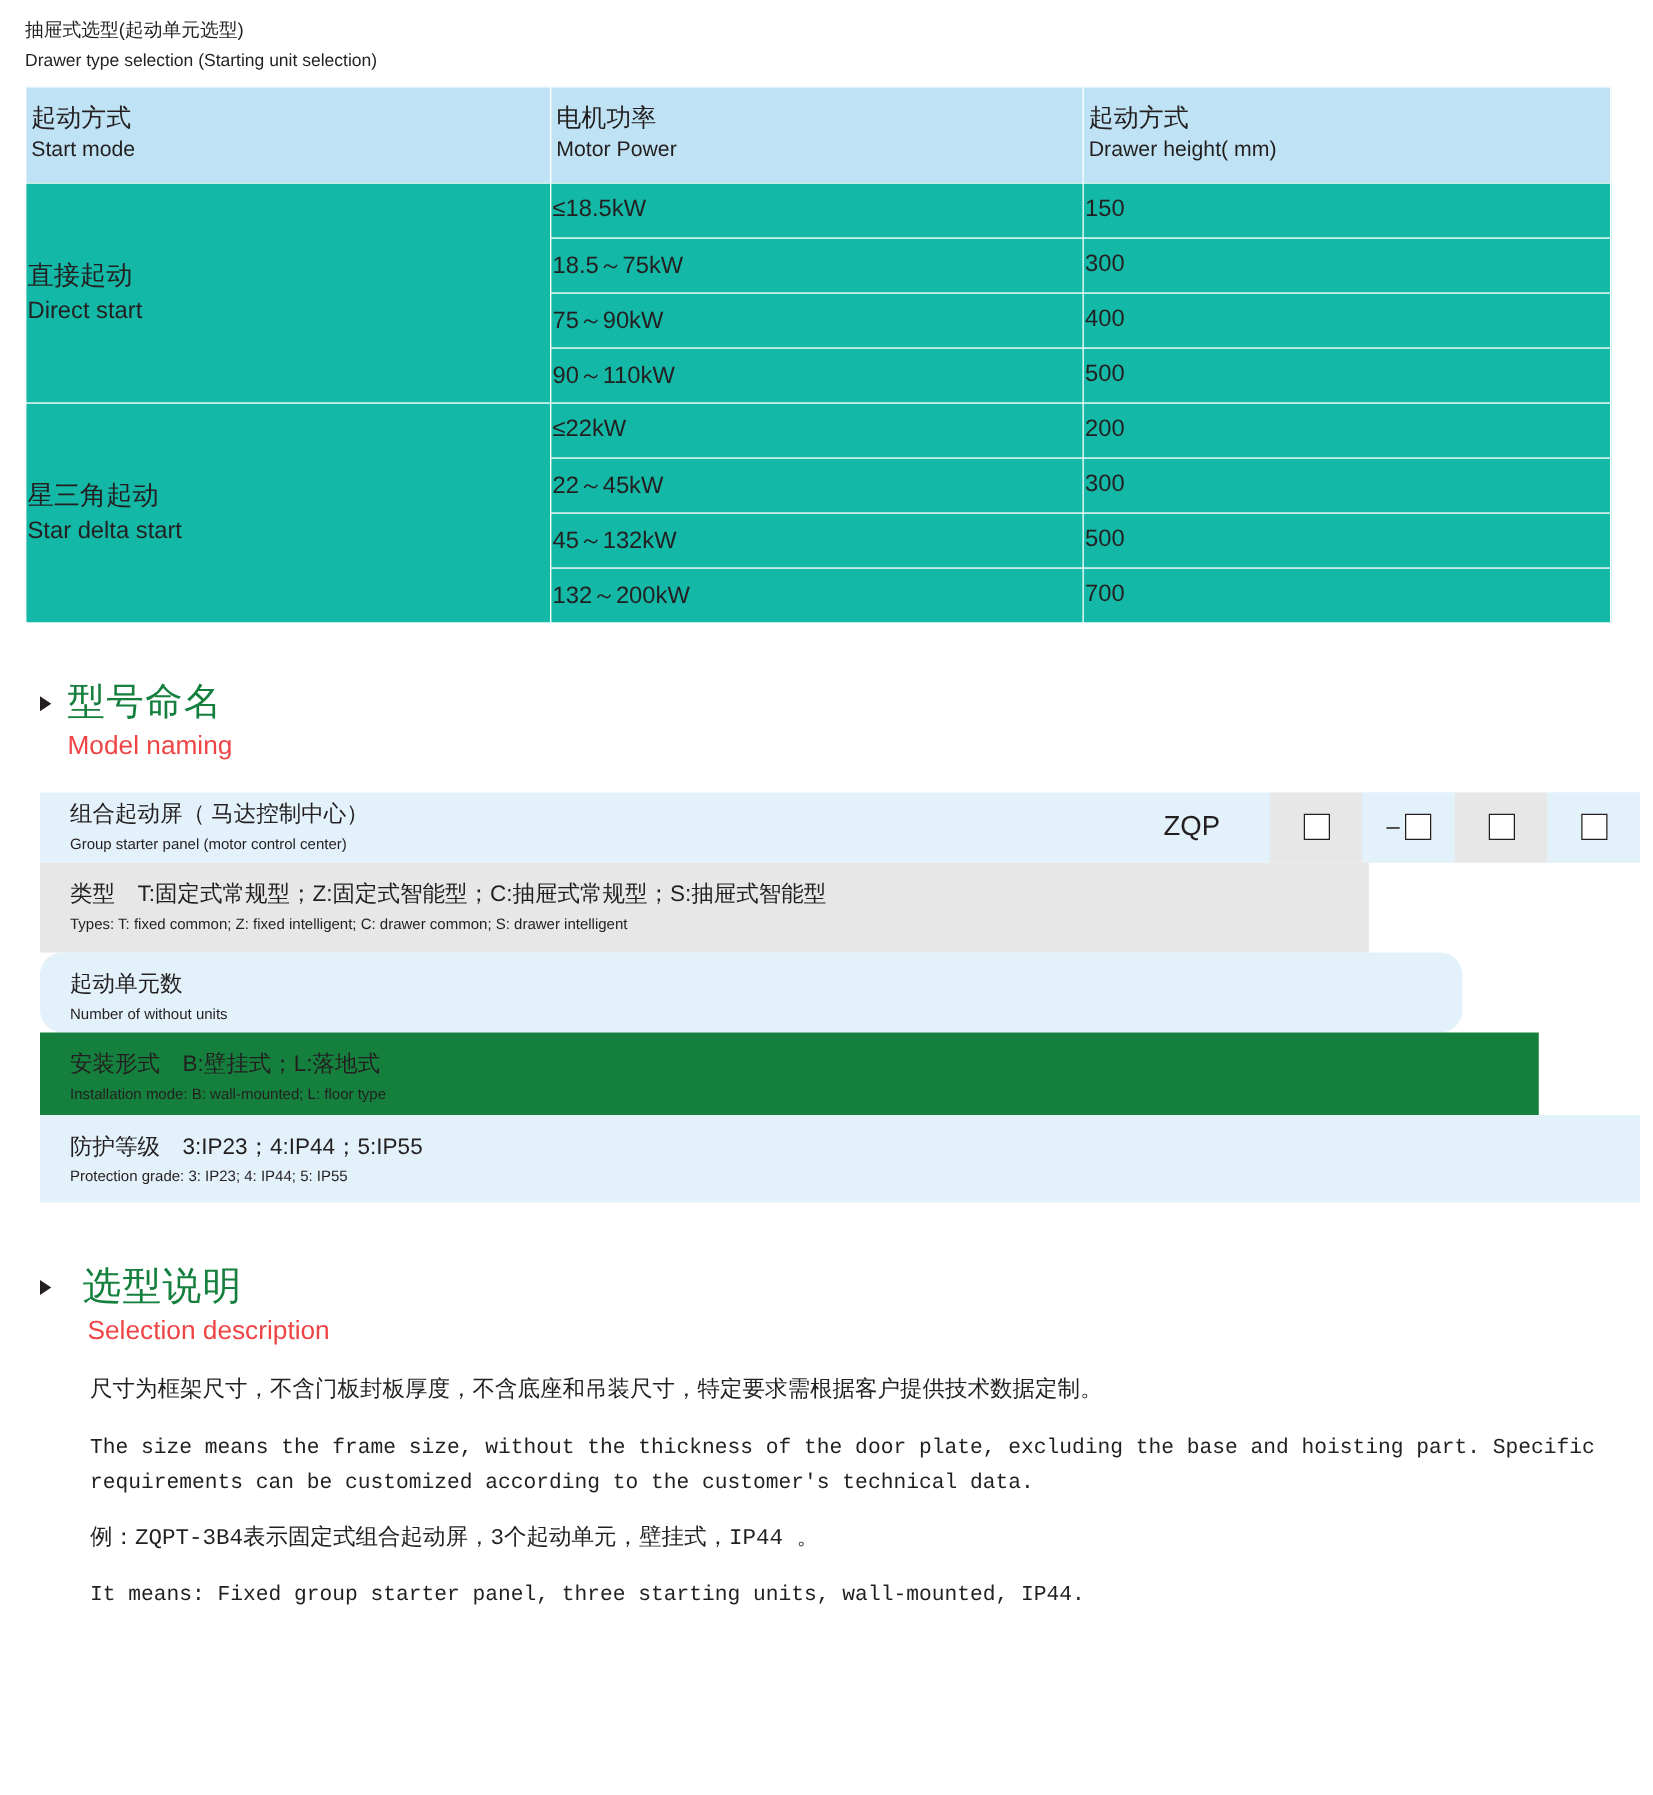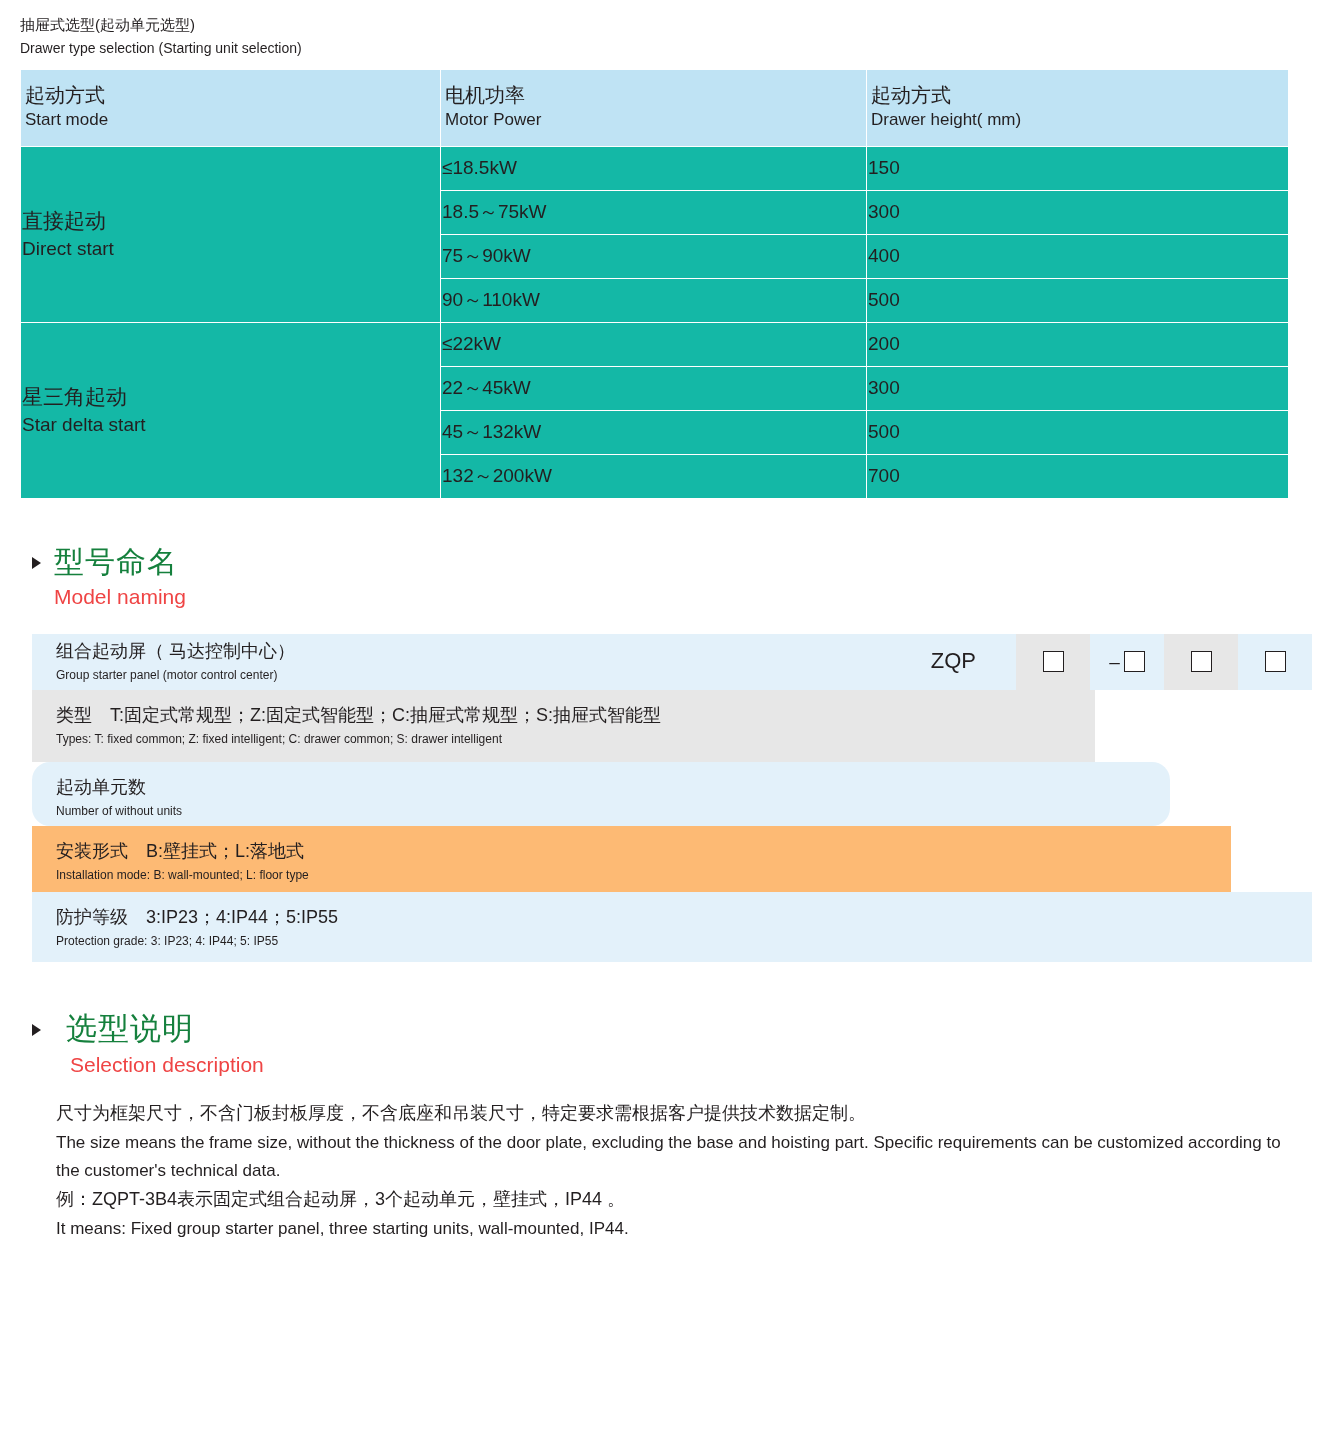--- a/index.html
+++ b/index.html
@@ -152,21 +152,21 @@
     width: 1063px;
     height: 72px;
   }
   .row3 {
     background: #e3f1fa;
     width: 1138px;
     height: 64px;
     border-radius: 18px;
   }
   .row4 {
-    background: #fdba74;
+    background: #15803d;
     width: 1199px;
     height: 66px;
   }
   .row5 {
     background: #e3f1fa;
     width: 1280px;
     height: 70px;
   }
 
   
@@ -204,22 +204,23 @@
   .sec2 {
     margin-top: 48px;
   }
   .sec2 .sec-cn { font-size: 31px; padding-left: 12px;}
   .sec2 .sec-en { font-size: 21px; padding-left: 16px;}
   .desc {
     margin: 18px 0 0 40px;
     width: 1250px;
   }
   .desc p {
-    margin: 0;
-    color: #231f20;
+    margin: 16px;
+    color: #231f20;
+    font-family: Liberation Mono, monospace;
   }
   .desc .d-cn {
     font-size: 18px;
     line-height: 1.75;
   }
   .desc .d-en {
     font-size: 17px;
     line-height: 1.6;
   }
 </style>

